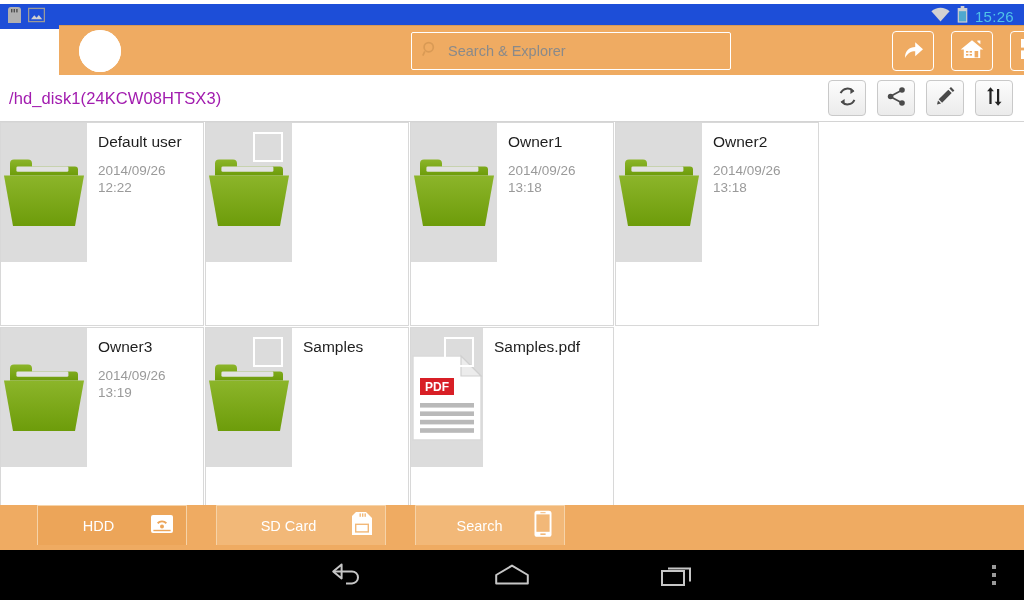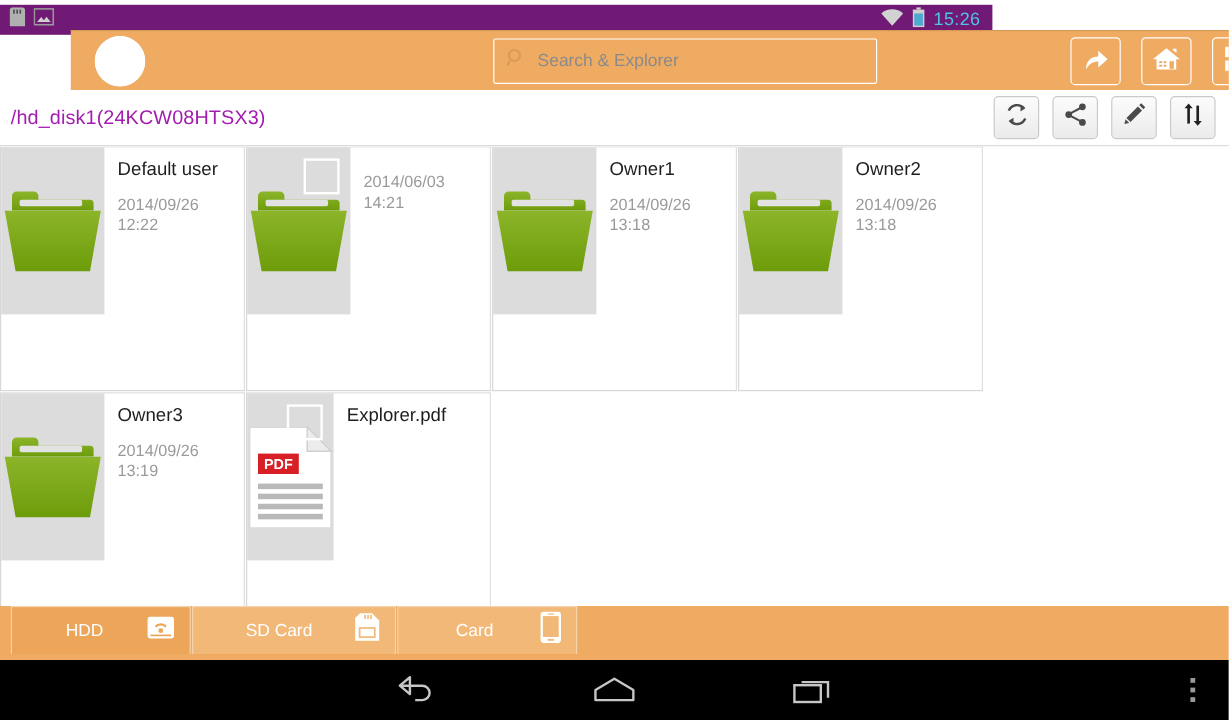--- a/index.html
+++ b/index.html
@@ -5,22 +5,22 @@
   * { margin:0; padding:0; box-sizing:border-box; }
   html,body { width:1024px; height:600px; overflow:hidden; }
   body {
     font-family:"Liberation Sans", sans-serif;
     background:#ffffff;
     position:relative;
   }
 
   
   #status-bar{
-    position:absolute; left:0; top:4px; width:827px; height:25px;
-    background:#701a75; display:flex; align-items:center;
+    position:absolute; left:0; top:4px; width:1024px; height:25px;
+    background:#1d4ed8; display:flex; align-items:center;
   }
   .sb-left{ display:flex; align-items:center; gap:7px; padding-left:8px; }
   .sb-right{ margin-left:auto; display:flex; align-items:center; gap:7px; padding-right:10px; }
   .sb-time{ color:#4fc3e8; font-size:15px; letter-spacing:.3px; }
 
   
   #top-bar{
     position:absolute; left:12px; top:25px; width:1024px; height:50px;
     background:#efab62;
     border-top:1px solid #d79a56;
@@ -101,21 +101,21 @@
 
   
   #tab-bar{
     position:absolute; left:0; top:505px; width:1024px; height:45px;
     background:#efab62;
     display:flex; align-items:flex-start; padding-left:9px; gap:1px;
   }
   .tab{
     height:40px; border:1px solid #f6d3a8; border-bottom:none;
     display:flex; align-items:center; justify-content:space-between;
-    padding:0 11px 0 0; color:#ffffff; position:relative;
+    padding:0 11px 0 0; color:#ffffff; position:relative;margin-left:28px;
   }
   .tab-label{ font-size:14.5px; flex:1; text-align:center; padding-left:10px; }
   #tab-hdd{ width:150px; background:#eca559; }
   #tab-sdcard{ width:170px; background:#f2b878; }
   #tab-local{ width:150px; background:#f2b878; }
 
   
   #nav-bar{
     position:absolute; left:0; top:550px; width:1024px; height:50px;
     background:#000000; display:flex; align-items:center; justify-content:center;
@@ -305,21 +305,20 @@
               <stop offset="1" stop-color="#6d9c0a"></stop>
   </linearGradient>
           </defs>
   <path d="M9 6.5a4 4 0 0 1 4-4h14a4 4 0 0 1 4 4v3h43a3 3 0 0 1 3 3v6H9z" fill="url(#fg)"></path>
   <rect x="15.4" y="9.4" width="52" height="5.4" rx="1.4" fill="#e2e2e2"></rect>
   <path d="M3 18.6h80l-9 50.4H12z" fill="url(#fg)"></path>
 </svg>
         <div class="tile-check"></div>
       </div>
       <div class="tile-meta">
-        <div class="tile-date">2014/06/03 14:21</div>
       </div>
     </div>
     <div class="file-tile">
       <div class="tile-thumb">
         <svg width="86" height="72" viewBox="0 0 86 72">
   <defs>
             <linearGradient id="fg" x1="0" y1="0" x2="0" y2="1">
     <stop offset="0" stop-color="#8cb52a"></stop>
               <stop offset="1" stop-color="#6d9c0a"></stop>
   </linearGradient>
@@ -363,40 +362,60 @@
   </linearGradient>
           </defs>
   <path d="M9 6.5a4 4 0 0 1 4-4h14a4 4 0 0 1 4 4v3h43a3 3 0 0 1 3 3v6H9z" fill="url(#fg)"></path>
   <rect x="15.4" y="9.4" width="52" height="5.4" rx="1.4" fill="#e2e2e2"></rect>
   <path d="M3 18.6h80l-9 50.4H12z" fill="url(#fg)"></path>
 </svg>
       </div>
       <div class="tile-meta">
         <div class="tile-name">Owner3</div>
         <div class="tile-date">2014/09/26 13:19</div>
+      </div>
+    </div>
+    <div class="file-tile">
+      <div class="tile-thumb">
+        <svg width="86" height="72" viewBox="0 0 86 72">
+  <defs>
+            <linearGradient id="fg" x1="0" y1="0" x2="0" y2="1">
+    <stop offset="0" stop-color="#8cb52a"></stop>
+              <stop offset="1" stop-color="#6d9c0a"></stop>
+  </linearGradient>
+          </defs>
+  <path d="M9 6.5a4 4 0 0 1 4-4h14a4 4 0 0 1 4 4v3h43a3 3 0 0 1 3 3v6H9z" fill="url(#fg)"></path>
+  <rect x="15.4" y="9.4" width="52" height="5.4" rx="1.4" fill="#e2e2e2"></rect>
+  <path d="M3 18.6h80l-9 50.4H12z" fill="url(#fg)"></path>
+</svg>
+        <div class="tile-check"></div>
+      </div>
+      <div class="tile-meta">
+        <div class="tile-name">Samples</div>
+        <div class="tile-date"></div>
       </div>
     </div>
     <div class="file-tile">
       <div class="tile-thumb">
         <svg width="72" height="88" viewBox="0 0 72 88">
   <path d="M2 2h48l20 20v64H2z" fill="#ffffff" stroke="#d9d9d9" stroke-width="1.4"></path>
   <path d="M50 2l20 20H50z" fill="#ececec" stroke="#d0d0d0" stroke-width="1.2"></path>
   <rect x="9" y="24" width="34" height="17" fill="#d81f26"></rect>
   <text x="26" y="37" font-family="Liberation Sans, sans-serif" font-size="12" font-weight="bold" fill="#ffffff" text-anchor="middle">PDF</text>
   <g fill="#b9b9b9">
     <rect x="9" y="49" width="54" height="4.6"></rect>
     <rect x="9" y="57.4" width="54" height="4.6"></rect>
     <rect x="9" y="65.8" width="54" height="4.6"></rect>
     <rect x="9" y="74.2" width="54" height="4.6"></rect>
   </g>
 </svg>
         <div class="tile-check"></div>
       </div>
       <div class="tile-meta">
-        <div class="tile-name">Explorer.pdf</div>
+        <div class="tile-name">Samples.pdf</div>
         <div class="tile-date"></div>
       </div>
     </div>
   </div>
 
 <div id="tab-bar">
 
   <div class="tab" id="tab-hdd">
     <span class="tab-label">HDD</span>
     <span>
@@ -419,21 +438,21 @@
           <rect x="12" y="2.4" width="1.4" height="3.4"></rect>
           <rect x="14.5" y="2.4" width="1.4" height="3.4"></rect>
         </g>
         <rect x="5" y="12.6" width="14" height="9" fill="#f2b878"></rect>
         <rect x="6.4" y="14" width="11.2" height="6.2" fill="#ffffff"></rect>
       </svg>
     </span>
   </div>
 
   <div class="tab" id="tab-local">
-    <span class="tab-label">Card</span>
+    <span class="tab-label">Search</span>
     <span>
       <svg width="20" height="28" viewBox="0 0 20 28">
         <rect x="1.5" y="0.8" width="17" height="26" rx="2.6" fill="#ffffff"></rect>
         <rect x="3.4" y="4.4" width="13.2" height="17.4" fill="#f2b878"></rect>
         <rect x="7.4" y="2.2" width="5.2" height="1" fill="#f2b878"></rect>
         <rect x="7.4" y="23.4" width="5.2" height="1.6" fill="#f2b878"></rect>
       </svg>
     </span>
   </div>
 </div>

